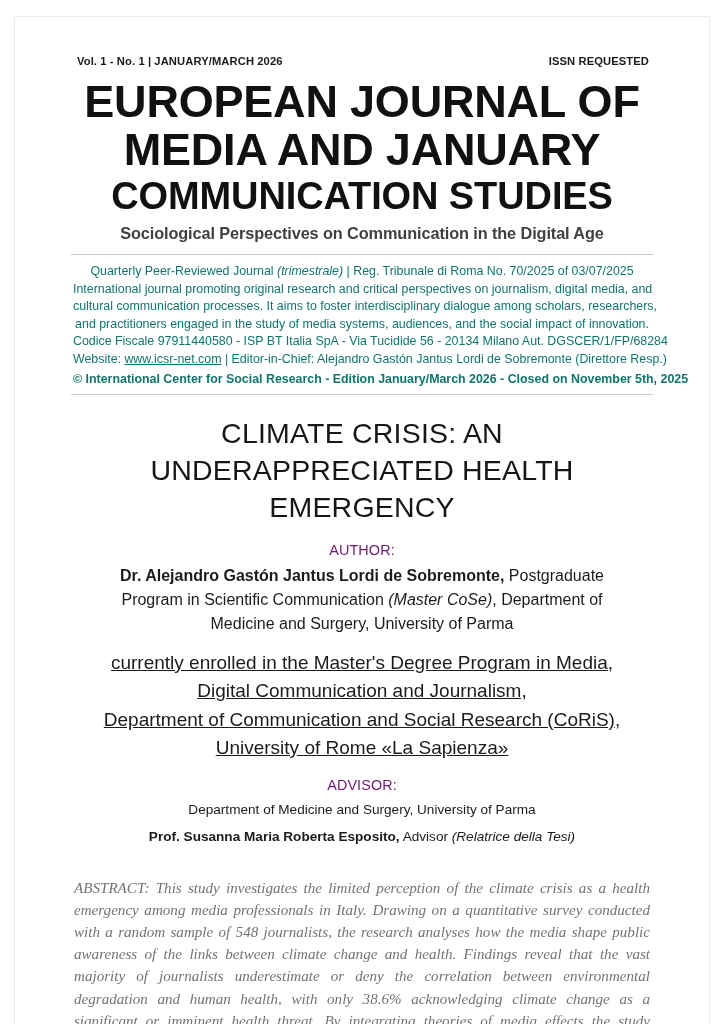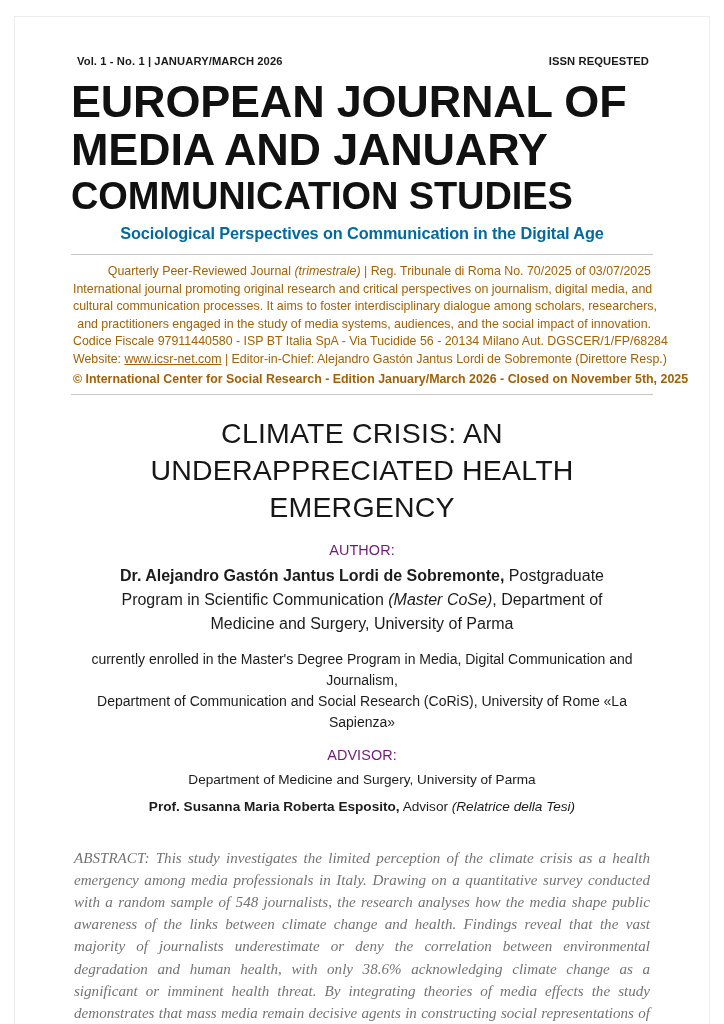--- a/index.html
+++ b/index.html
@@ -35,20 +35,21 @@
     justify-content: space-between;
     align-items: baseline;
     font-size: 11.2px;
     font-weight: 600;
     color: #1a1a1a;
     letter-spacing: 0.1px;
     padding: 0 4px 0 6px;
   }
   .journal-title {
     margin-top: 12px;
+    text-align: center;
     font-weight: 700;
     color: #111111;
     line-height: 1.0;
     letter-spacing: -0.6px;
   }
   .jt-line1 {
     font-size: 45px;
     letter-spacing: -0.2px;
   }
   .jt-line2 {
@@ -59,39 +60,39 @@
   .jt-line3 {
     font-size: 38px;
     letter-spacing: -0.1px;
     margin-top: 5px;
   }
   .journal-subtitle {
     margin-top: 9px;
     text-align: center;
     font-size: 16.3px;
     font-weight: 700;
-    color: #0369a1;
+    color: #404040;
     letter-spacing: -0.1px;
   }
 
   .rule {
     border: 0;
     border-top: 1px solid #c9c9c9;
     margin: 0;
   }
   .rule-top { margin-top: 11px; }
   .rule-bottom { margin-top: 6px; }
 
   
   .imprint {
     padding: 8px 2px 0 2px;
-    text-align: right;
+    text-align: center;
     font-size: 12.4px;
     line-height: 1.42;
-    color: #a16207;
+    color: #0f766e;
   }
   .imprint div { white-space: nowrap; }
   .imprint .it { font-style: italic; }
   .imprint .url {
     text-decoration: underline;
     text-underline-offset: 1px;
   }
   .imprint .copyright {
     font-weight: 700;
     margin-top: 2px;
@@ -125,24 +126,25 @@
     line-height: 1.5;
     color: #1c1c1c;
     padding: 0 26px;
   }
   .byline b { font-weight: 700; }
   .byline i { font-style: italic; }
 
   .affiliation {
     margin-top: 13px;
     text-align: center;
-    font-size: 14px;
+    font-size: 19px;
     line-height: 1.5;
     color: #1c1c1c;
     padding: 0 12px;
+    text-decoration: underline;
   }
 
   .advisor-line {
     margin-top: 6px;
     text-align: center;
     font-size: 13.6px;
     line-height: 1.55;
     color: #1c1c1c;
   }
   .advisor-line b { font-weight: 700; }

